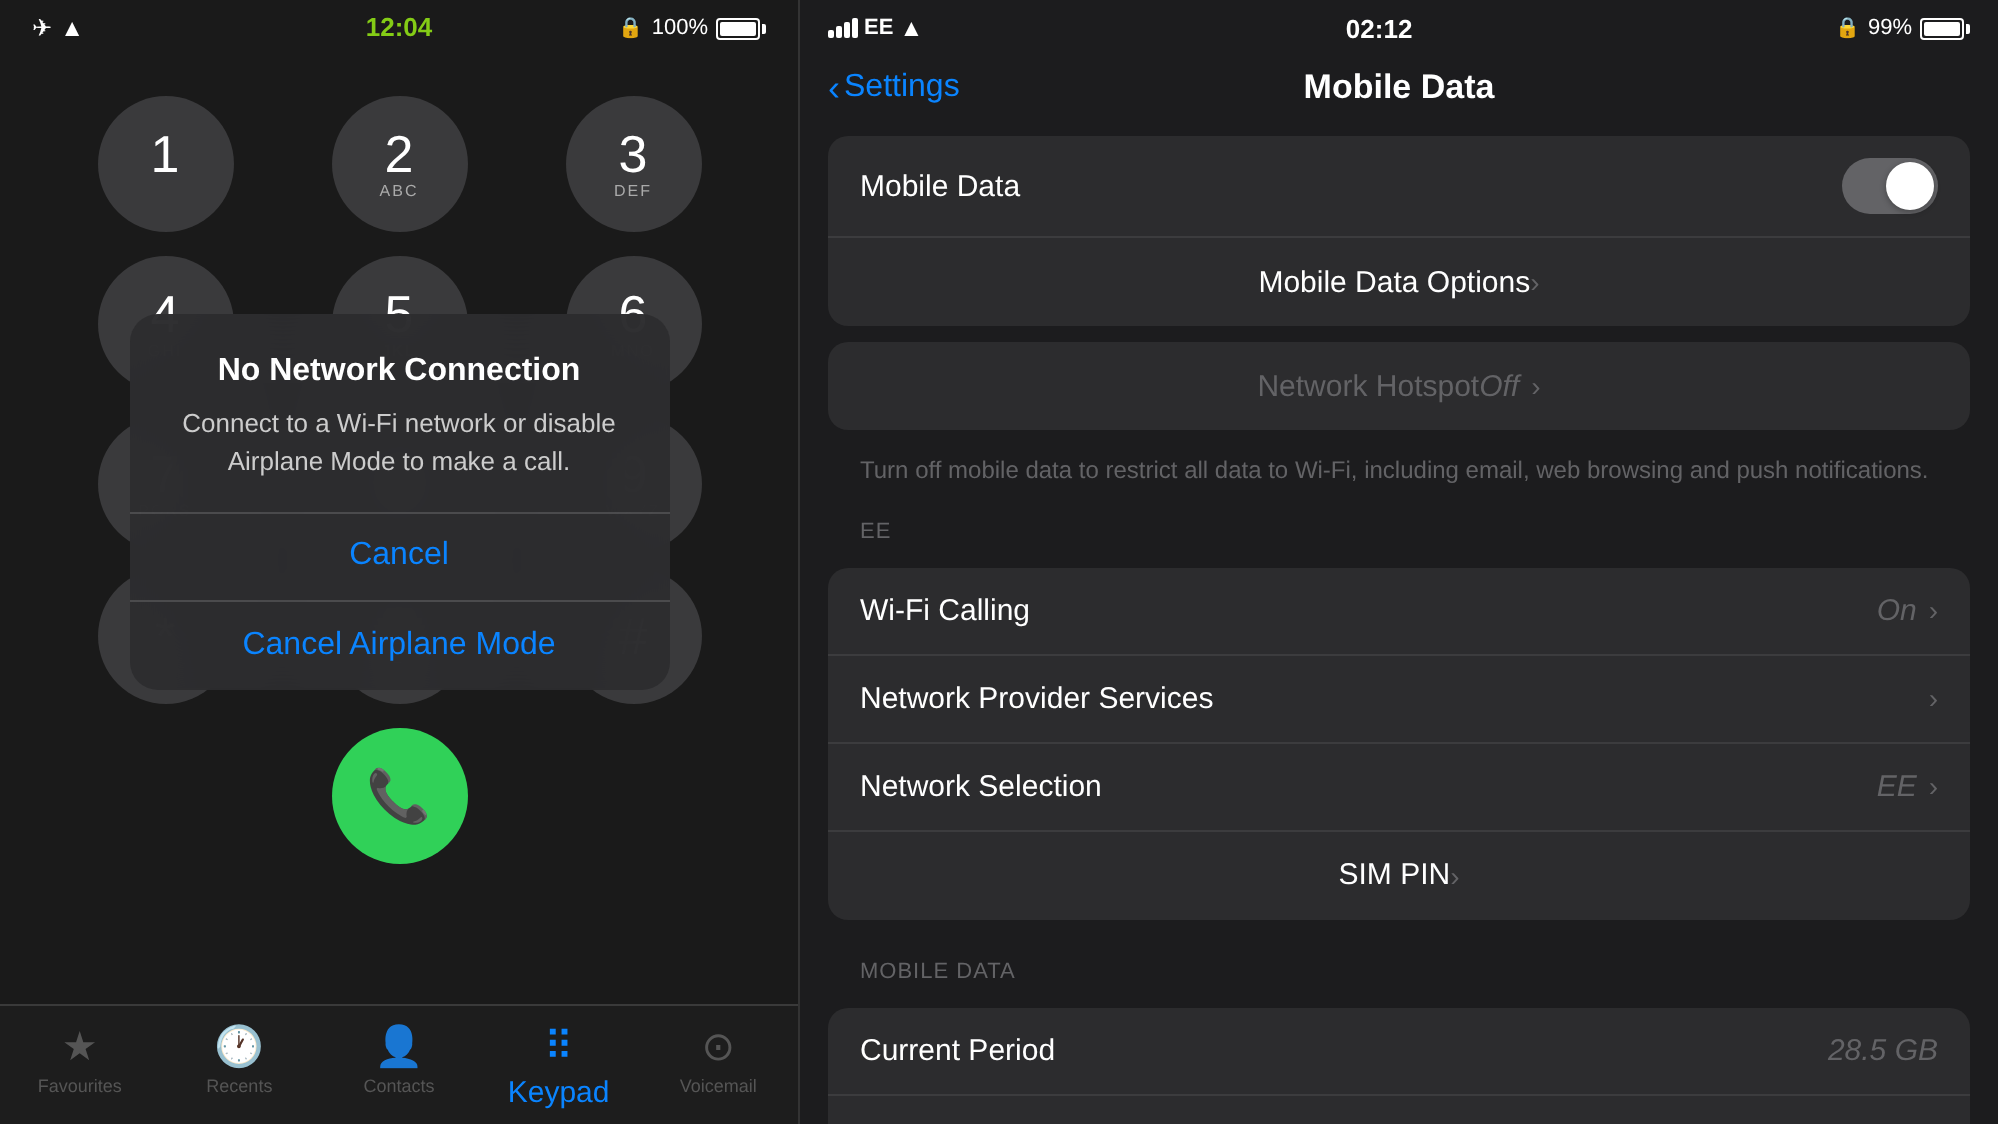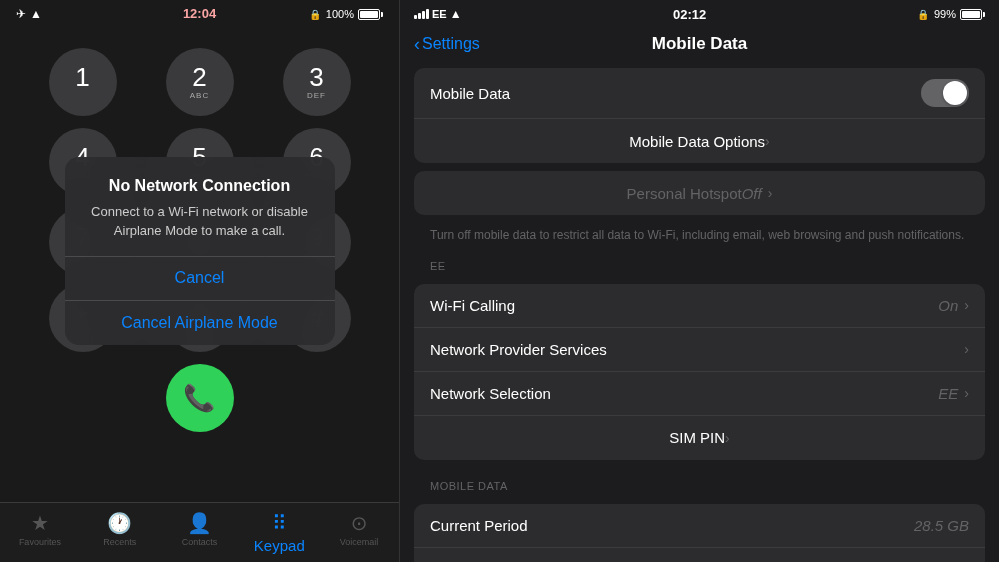--- a/index.html
+++ b/index.html
@@ -33,21 +33,21 @@
     .status-left-icons {
       display: flex;
       align-items: center;
       gap: 4px;
       font-size: 11px;
       color: #fff;
     }
     .status-time-left {
       font-size: 13px;
       font-weight: 600;
-      color: #fca5a5;
+      color: #84cc16;
       position: absolute;
       left: 50%;
       transform: translateX(-50%);
       top: 6px;
     }
     .status-right-icons {
       display: flex;
       align-items: center;
       gap: 4px;
       font-size: 11px;
@@ -558,21 +558,21 @@
     <div class="settings-row">
       <span class="row-label">Mobile Data Options</span>
       <div class="row-right">
         <span class="chevron">›</span>
       </div>
     </div>
   </div>
 
   <div class="settings-section">
     <div class="settings-row">
-      <span class="row-label-dim">Personal Hotspot</span>
+      <span class="row-label-dim">Network Hotspot</span>
       <div class="row-right">
         <span class="row-value">Off</span>
         <span class="chevron">›</span>
       </div>
     </div>
   </div>
   <div class="info-text">Turn off mobile data to restrict all data to Wi-Fi, including email, web browsing and push notifications.</div>
 
   <div class="section-header">EE</div>
 

